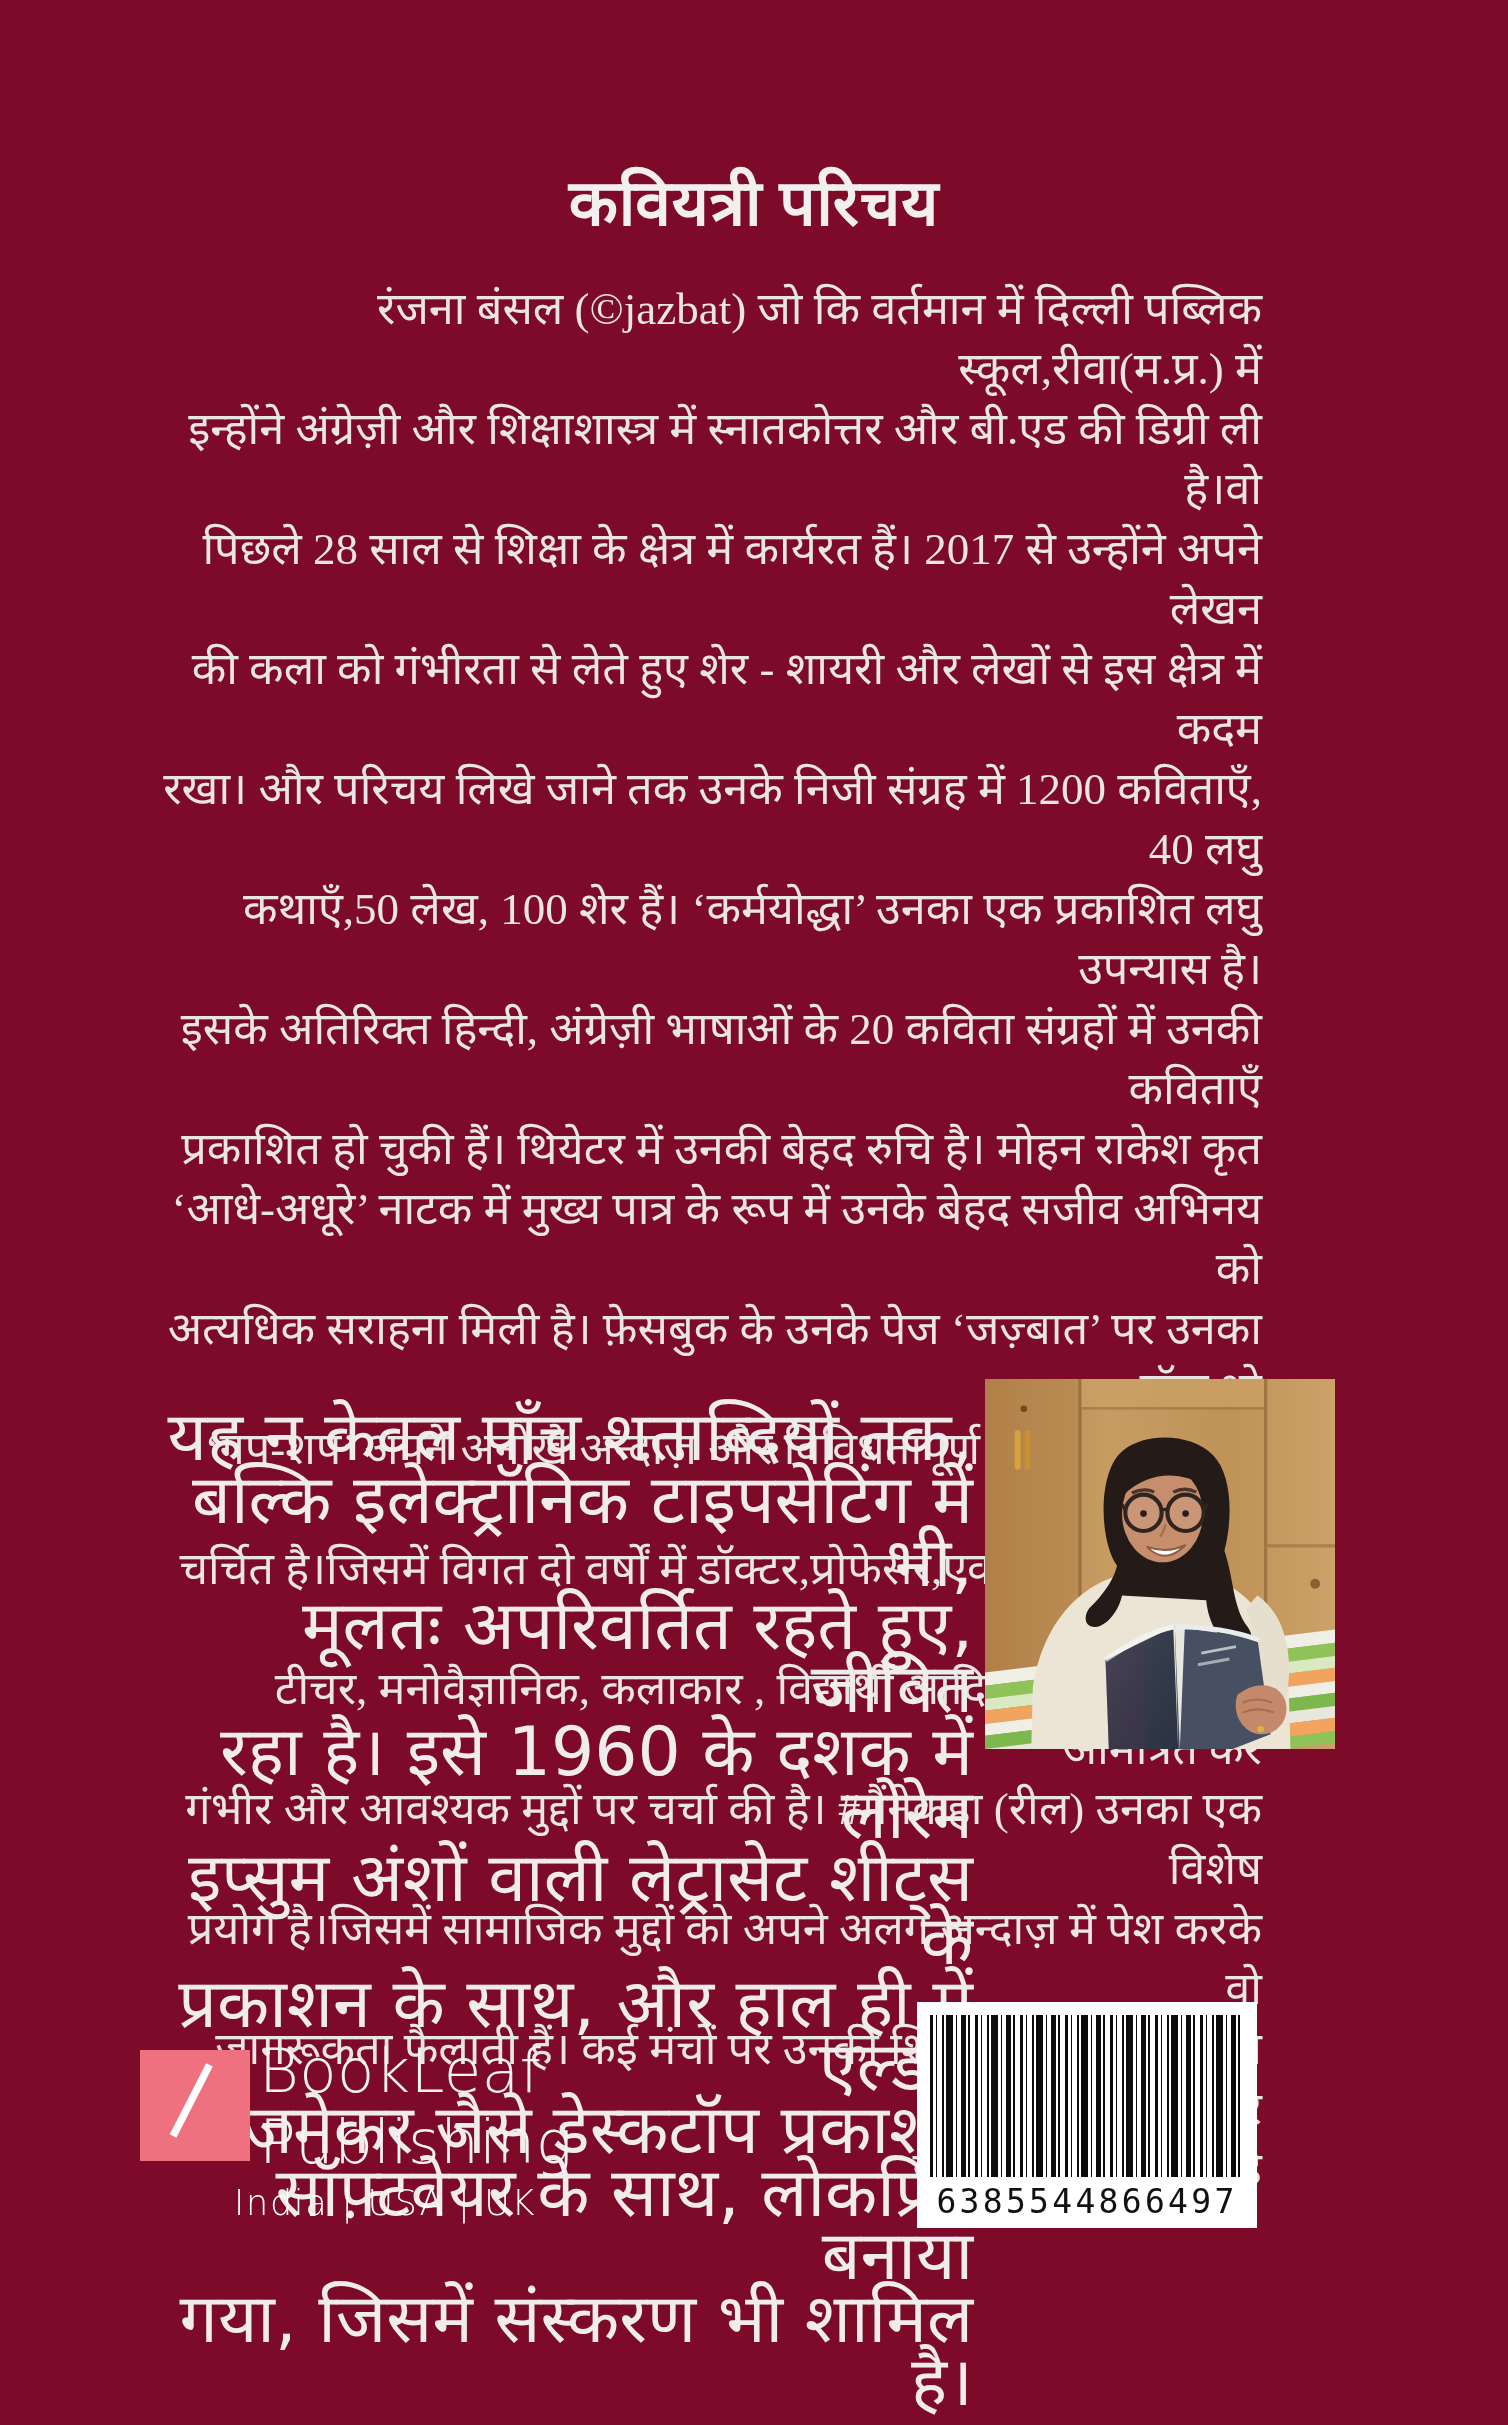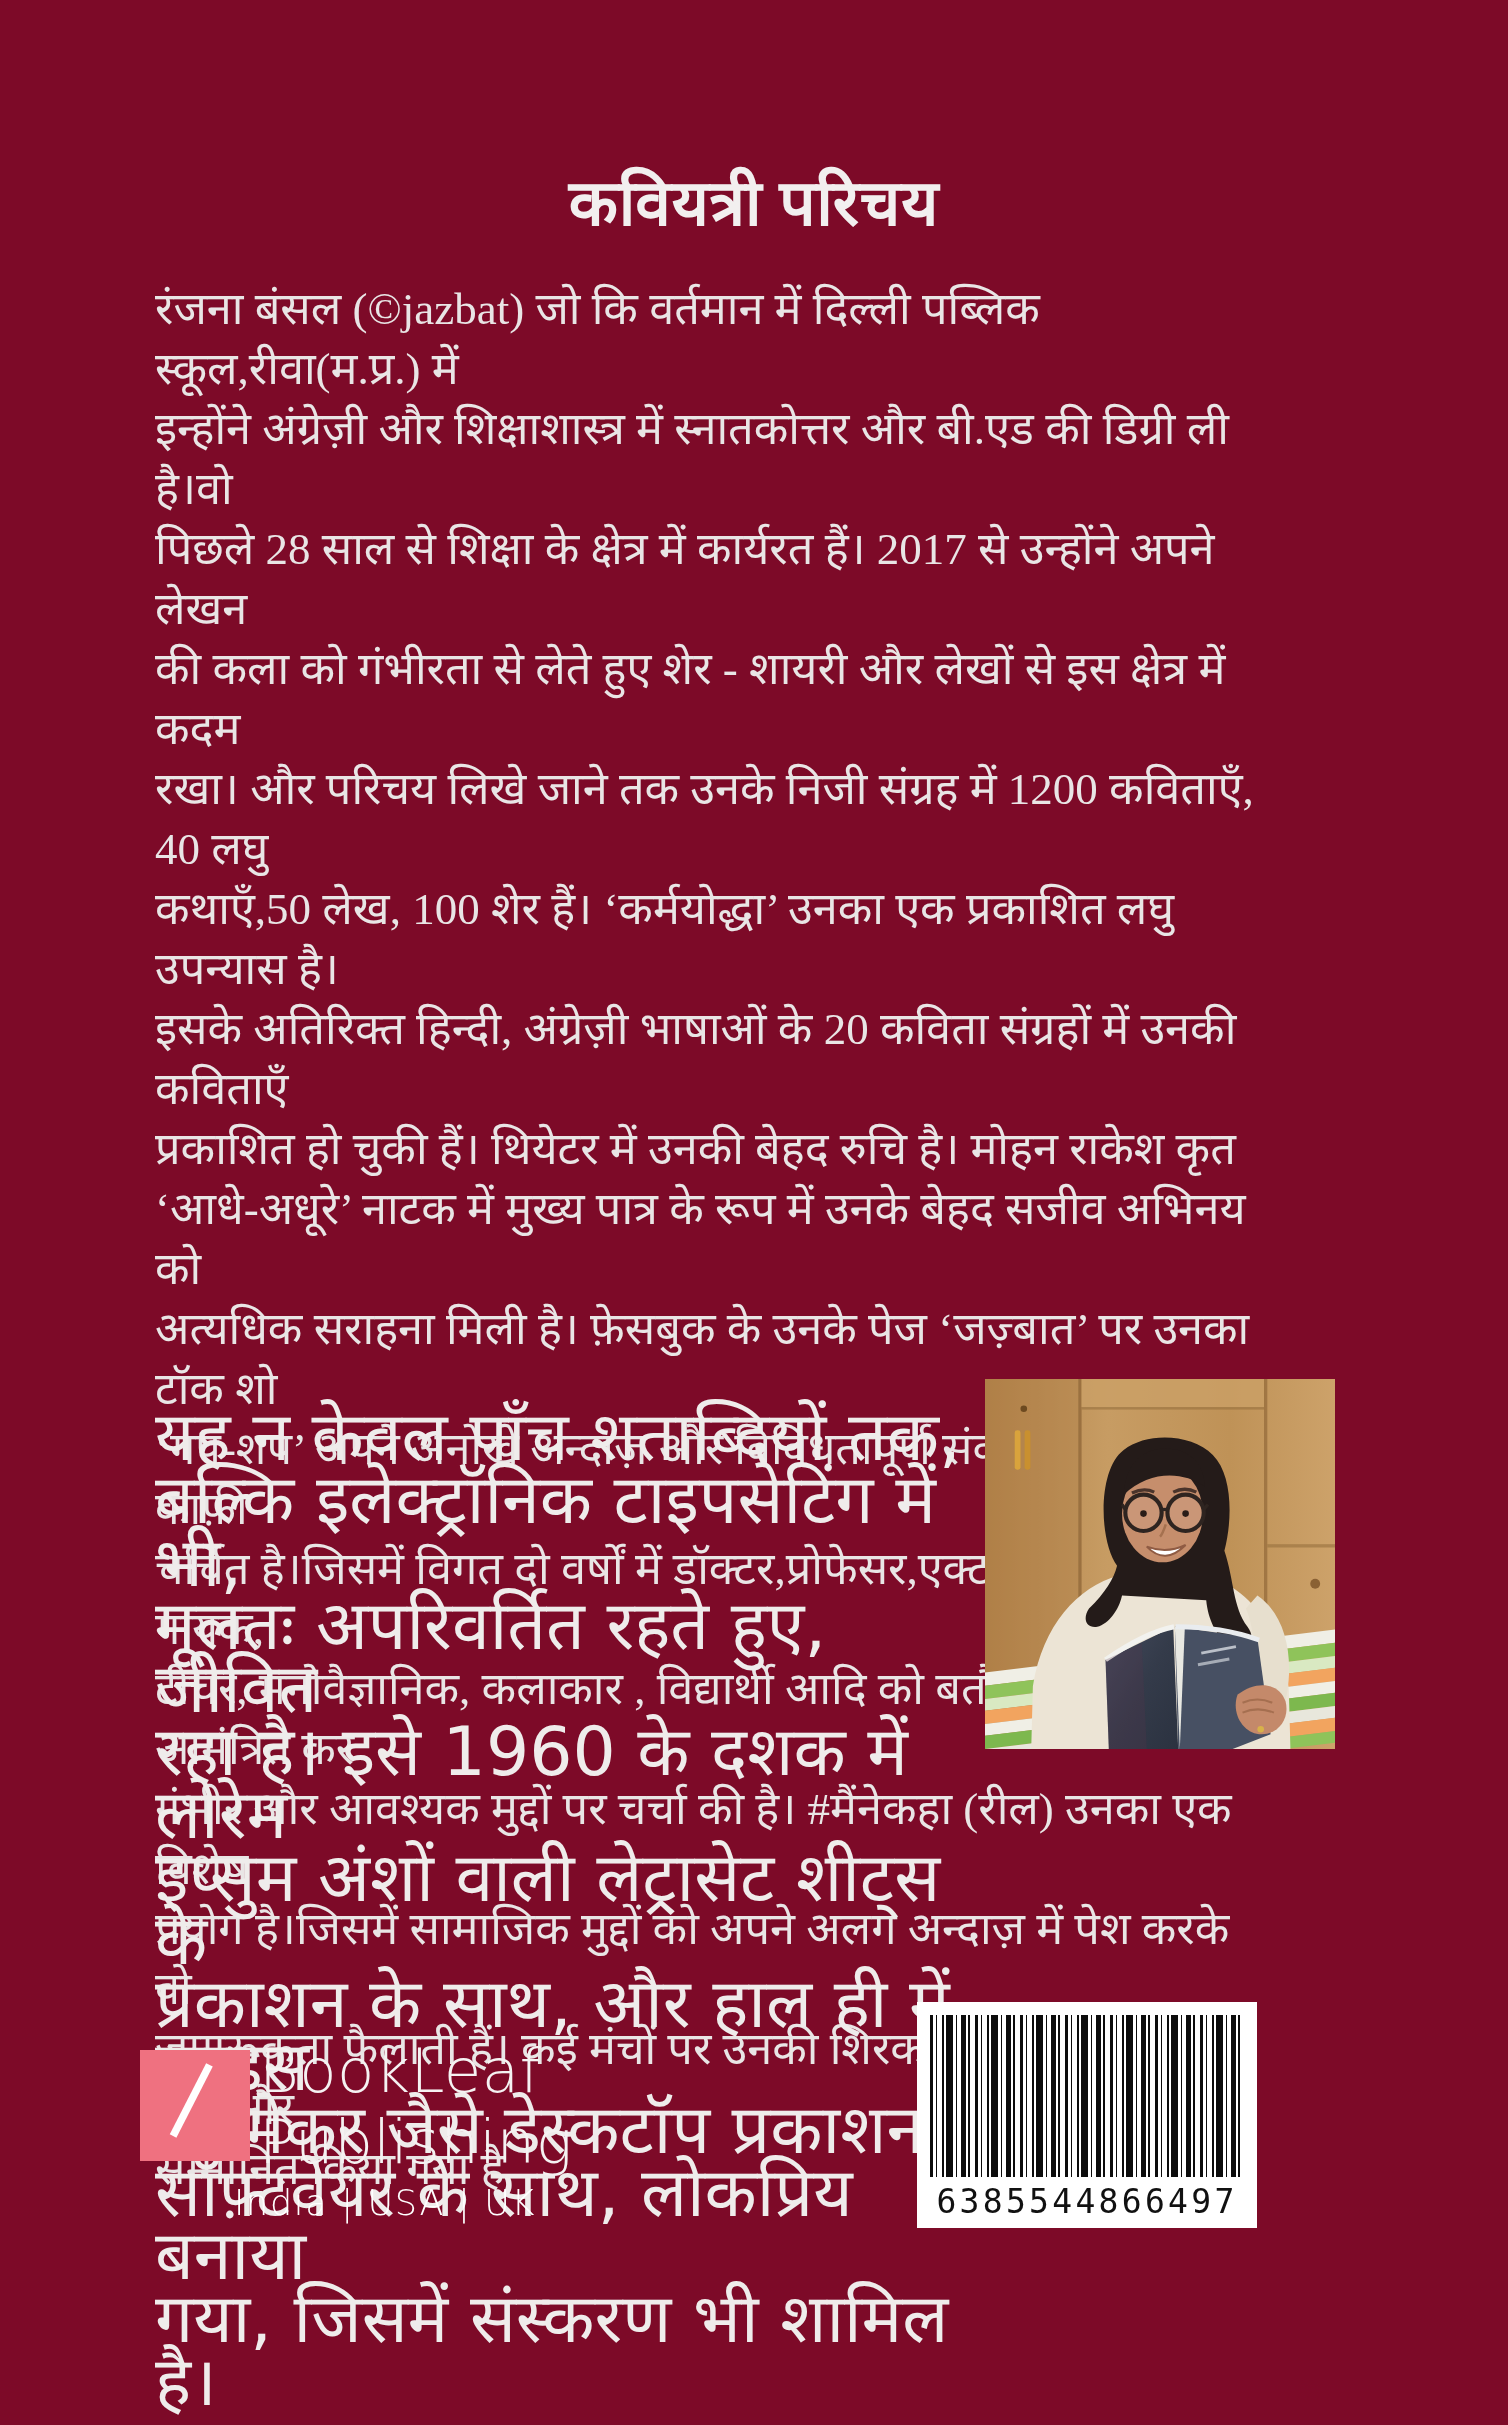--- a/index.html
+++ b/index.html
@@ -18,21 +18,21 @@
   }
   .bio{
     position:absolute;left:155px;top:279px;width:1107px;
     font-size:45px;line-height:60px;color:#e9e5e5;
   }
   .excerpt{
     position:absolute;left:155px;top:1405px;width:818px;
     font-size:68px;line-height:63px;color:#efeceb;
     font-family:"DejaVu Sans", sans-serif;
   }
-  .line{white-space:normal;}
+  .line{white-space:normal;text-align:right;}
   .photo{
     position:absolute;left:985px;top:1379px;width:350px;height:370px;
   }
   .photo svg{display:block;width:100%;height:100%;}
   .logo-square{
     position:absolute;left:140px;top:2050px;width:110px;height:111px;
     background:#ef7180;
   }
   .logo-text{
     position:absolute;left:259px;top:2035px;

